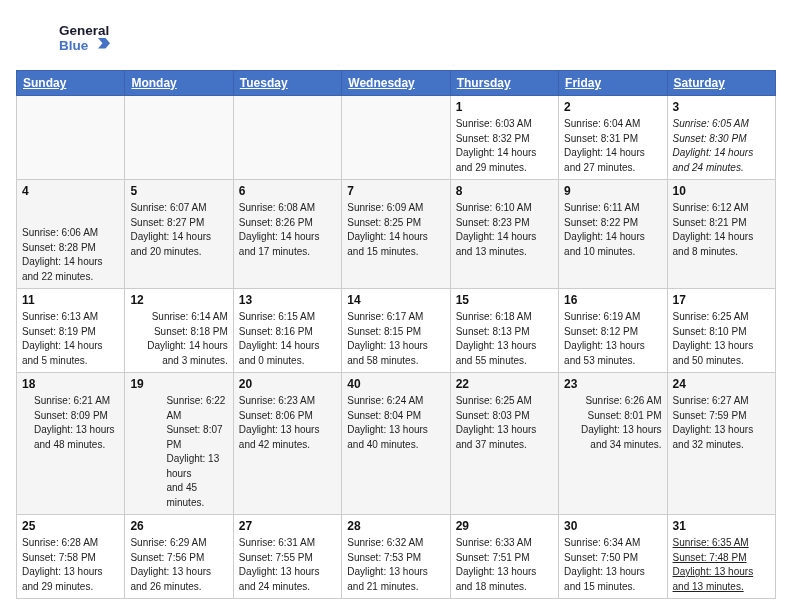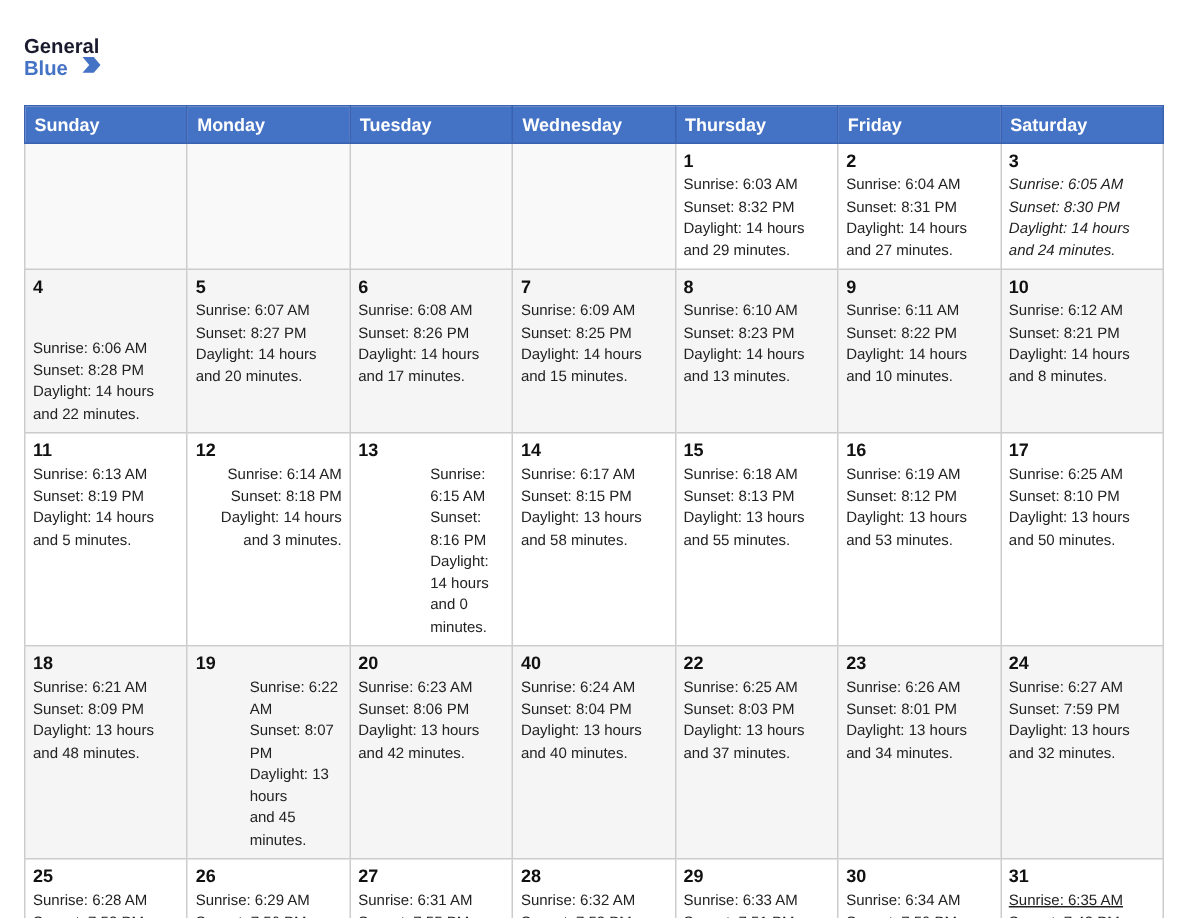--- a/index.html
+++ b/index.html
@@ -13,20 +13,21 @@
     .header {
       display: flex;
       justify-content: space-between;
       align-items: flex-start;
       margin-bottom: 10px;
     }
     .logo {
       display: flex;
       align-items: center;
       gap: 6px;
+      margin-left: 43px;
     }
     .logo-icon {
       width: 38px;
       height: 38px;
     }
     .title-block {
       text-align: right;
     }
     .month-title {
       font-size: 36px;
@@ -44,20 +45,21 @@
       font-size: 10.5px;
     }
     .calendar thead th {
       background-color: #4472C4;
       color: #fff;
       padding: 5px 6px;
       text-align: left;
       font-size: 12px;
       font-weight: bold;
       border: 1px solid #3a62b0;
+      text-decoration: underline;
     }
     .calendar tbody td {
       border: 1px solid #ccc;
       vertical-align: top;
       padding: 4px 5px;
       min-height: 80px;
       width: calc(100% / 7);
       background: #fff;
     }
     .calendar tbody tr:nth-child(even) td {
@@ -197,21 +199,21 @@
         </td>
         <td>
           <div class="day-num">12</div>
           <div class="day-info" style="white-space: pre-line; text-align: right;">Sunrise: 6:14 AM
 Sunset: 8:18 PM
 Daylight: 14 hours
 and 3 minutes.</div>
         </td>
         <td>
           <div class="day-num">13</div>
-          <div class="day-info" style="white-space: pre-line; margin-left: 48px;">Sunrise: 6:15 AM
+          <div class="day-info" style="white-space: pre-line;">Sunrise: 6:15 AM
 Sunset: 8:16 PM
 Daylight: 14 hours
 and 0 minutes.</div>
         </td>
         <td>
           <div class="day-num">14</div>
           <div class="day-info" style="white-space: pre-line;">Sunrise: 6:17 AM
 Sunset: 8:15 PM
 Daylight: 13 hours
 and 58 minutes.</div>
@@ -234,21 +236,21 @@
           <div class="day-num">17</div>
           <div class="day-info" style="white-space: pre-line;">Sunrise: 6:25 AM
 Sunset: 8:10 PM
 Daylight: 13 hours
 and 50 minutes.</div>
         </td>
       </tr>
       <tr>
         <td>
           <div class="day-num">18</div>
-          <div class="day-info" style="white-space: pre-line;">Sunrise: 6:21 AM
+          <div class="day-info" style="white-space: pre-line; margin-left: 12px;">Sunrise: 6:21 AM
 Sunset: 8:09 PM
 Daylight: 13 hours
 and 48 minutes.</div>
         </td>
         <td>
           <div class="day-num">19</div>
           <div class="day-info" style="white-space: pre-line; margin-left: 36px;">Sunrise: 6:22 AM
 Sunset: 8:07 PM
 Daylight: 13 hours
 and 45 minutes.</div>
@@ -269,21 +271,21 @@
         </td>
         <td>
           <div class="day-num">22</div>
           <div class="day-info" style="white-space: pre-line;">Sunrise: 6:25 AM
 Sunset: 8:03 PM
 Daylight: 13 hours
 and 37 minutes.</div>
         </td>
         <td>
           <div class="day-num">23</div>
-          <div class="day-info" style="white-space: pre-line;">Sunrise: 6:26 AM
+          <div class="day-info" style="white-space: pre-line; text-align: right;">Sunrise: 6:26 AM
 Sunset: 8:01 PM
 Daylight: 13 hours
 and 34 minutes.</div>
         </td>
         <td>
           <div class="day-num">24</div>
           <div class="day-info" style="white-space: pre-line;">Sunrise: 6:27 AM
 Sunset: 7:59 PM
 Daylight: 13 hours
 and 32 minutes.</div>

